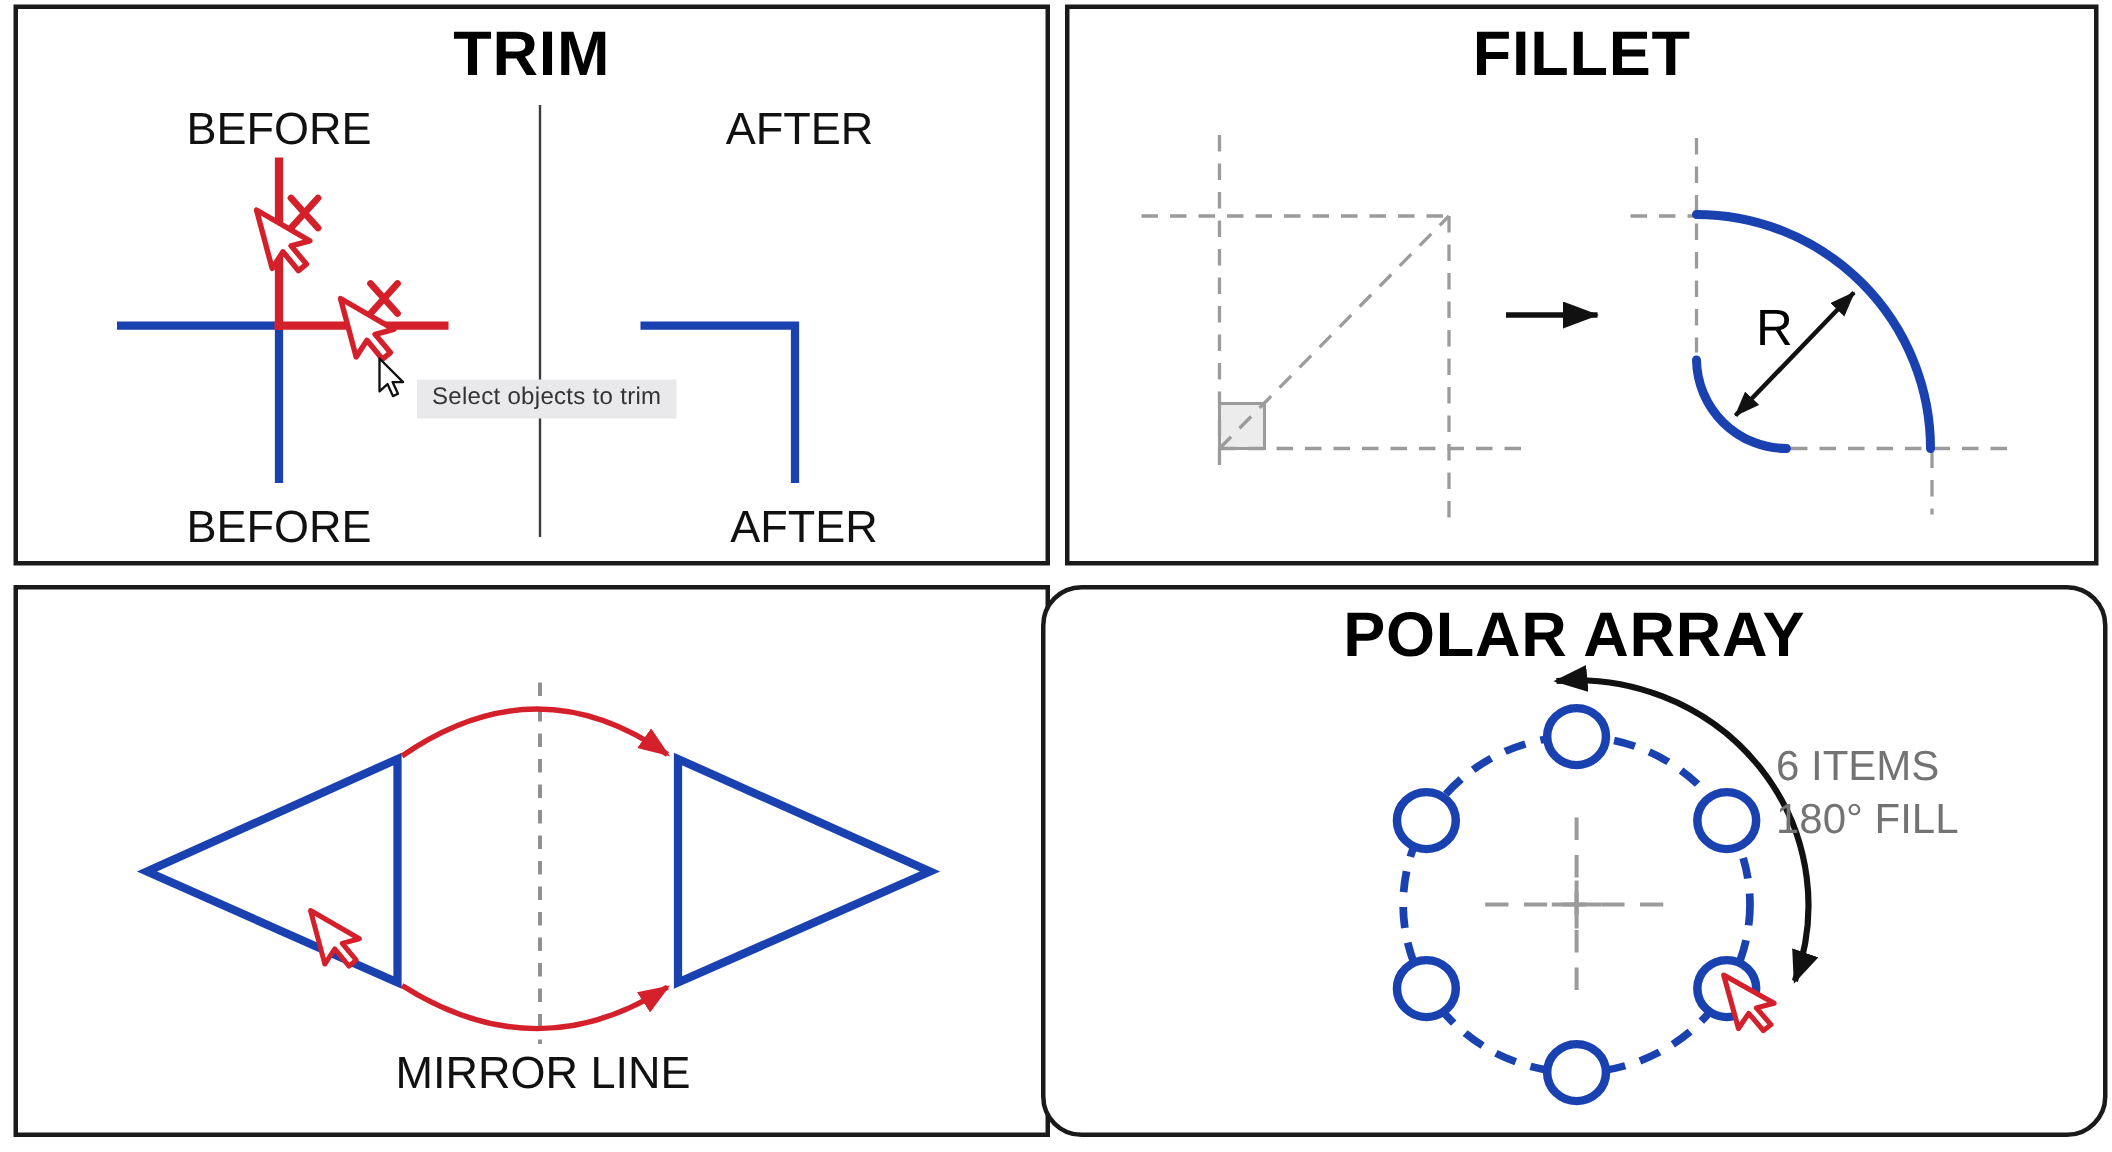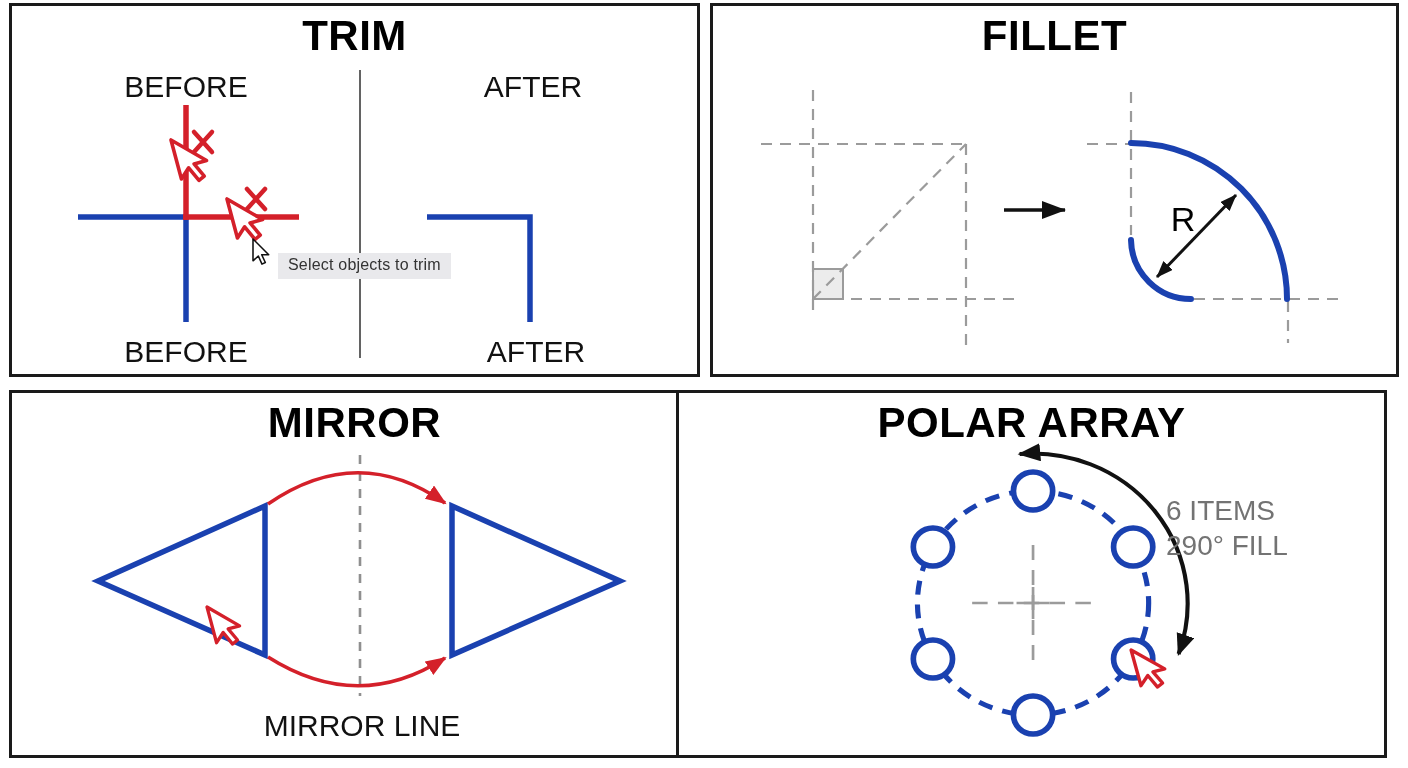--- a/index.html
+++ b/index.html
@@ -19,21 +19,21 @@
     position: relative; width: 1408px; height: 768px; background: #ffffff;
     font-family: "Liberation Sans", sans-serif; overflow: hidden;
   }
   .panel {
     position: absolute; background: #ffffff;
     border: 3px solid var(--panel-border); box-sizing: border-box; padding-left: 48px;
   }
   #panel-trim   { left: 9px;   top: 3px;   width: 691px; height: 374px; }
   #panel-fillet { left: 710px; top: 3px;   width: 689px; height: 374px; text-decoration: underline; }
   #panel-mirror { left: 9px;   top: 390px; width: 691px; height: 368px; }
-  #panel-polar  { left: 676px; top: 390px; width: 711px; height: 368px; }
+  #panel-polar  { left: 694px; top: 390px; width: 711px; height: 368px; border-radius: 27px; }
   .panel svg.draw { position: absolute; left: 0; top: 0; width: 100%; height: 100%; }
   .panel-title {
     position: absolute; top: 6px; left: 0; width: 100%; text-align: center;
     font-size: 42px; font-weight: bold; color: #000; letter-spacing: 0.5px;
     white-space: nowrap;
   }
   .lbl {
     position: absolute; font-size: 30px; color: #111; white-space: nowrap;
     transform: translateX(-50%);
   }
@@ -157,22 +157,21 @@
           <path d="M0,0 L21,8 L0,16 Z" fill="var(--red)"></path>
         </marker>
       </defs>
       <line class="mirror-dash" x1="348" y1="62" x2="348" y2="303"></line>
       <polygon class="blue-shape" points="253,113 253,262 86,188"></polygon>
       <polygon class="blue-shape" points="440,113 440,262 608,188"></polygon>
       <path class="red-arc" d="M 256,111 Q 346,49 433,110" marker-end="url(#mk-red-end)"></path>
       <path class="red-arc" d="M 256,264 Q 346,321 433,265" marker-end="url(#mk-red-end)"></path>
       <path class="cursor-red" transform="translate(195,214) rotate(-15) scale(2.2)" d="M0,0 L0,16.8 L4.1,13.1 L6.9,19.3 L9.5,18.1 L6.7,12.1 L12.1,12.1 Z"></path>
     </svg>
-    <div class="panel-title">MIRROR</div>
-    <div class="lbl" style="left:350px; top:316px;text-align:right;">MIRROR LINE</div>
+    <div class="lbl" style="left:350px; top:306px;text-align:right;">MIRROR LINE</div>
   </div>
 
   <div class="panel" id="panel-polar">
     <svg class="draw" viewBox="0 0 683 362" preserveAspectRatio="none">
       <defs>
         <marker id="mk-black-end2" orient="auto" markerUnits="userSpaceOnUse" markerWidth="24" markerHeight="19" refX="20" refY="9">
           <path d="M0,0 L22,9 L0,18 Z" fill="var(--black)"></path>
         </marker>
         <marker id="mk-black-start2" orient="auto-start-reverse" markerUnits="userSpaceOnUse" markerWidth="24" markerHeight="19" refX="20" refY="9">
           <path d="M0,0 L22,9 L0,18 Z" fill="var(--black)"></path>
@@ -195,17 +194,17 @@
       <circle class="item-circle" cx="440" cy="266" r="19"></circle>
       <circle class="item-circle" cx="343" cy="322" r="19"></circle>
 
       <path class="rot-arrow" d="M 330,61 A 150,150 0 0 1 484,261" marker-start="url(#mk-black-start2)" marker-end="url(#mk-black-end2)"></path>
 
       <path class="cursor-red" transform="translate(438,257) rotate(-15) scale(2.2)" d="M0,0 L0,16.8 L4.1,13.1 L6.9,19.3 L9.5,18.1 L6.7,12.1 L12.1,12.1 Z"></path>
     </svg>
     <div class="panel-title">POLAR ARRAY</div>
     <div class="polar-note">
       <div>6 ITEMS</div>
-      <div>290° FILL</div>
+      <div>180° FILL</div>
     </div>
   </div>
 
 </div>
 
 </body></html>

